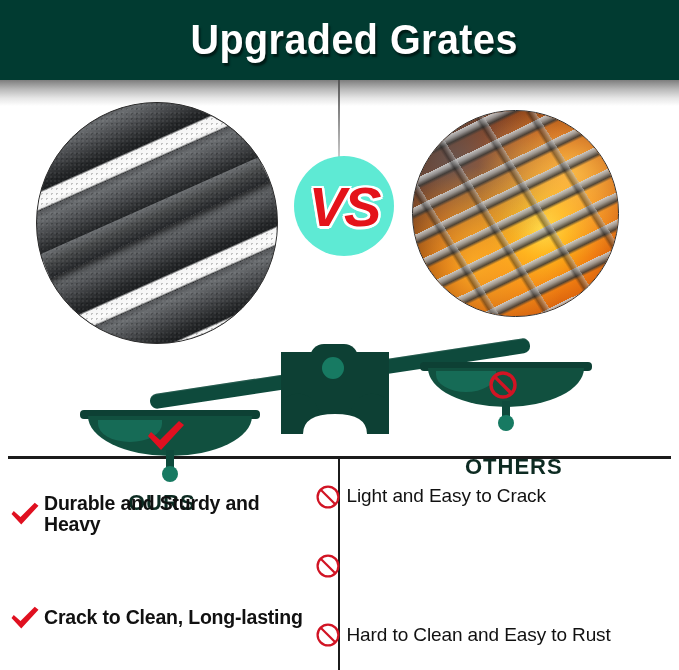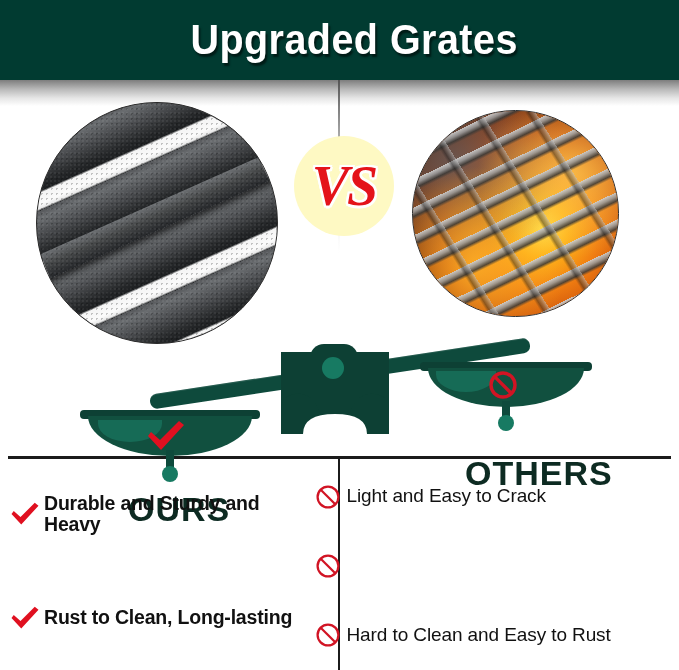--- a/index.html
+++ b/index.html
@@ -107,25 +107,24 @@
     transform:rotate(58deg);
     background:repeating-linear-gradient(
       to bottom,
       rgba(190,190,190,.55) 0px, rgba(110,110,110,.5) 3px,
       rgba(30,30,30,.45) 6px, rgba(0,0,0,0) 9px, rgba(0,0,0,0) 46px
     );
   }
 
   
   .vs-badge{
-    position:absolute;left:294px;top:56px;width:100px;height:100px;
-    border-radius:50%;background:#fef9c3;
+    position:absolute;left:294px;top:76px;width:100px;height:100px;
+    border-radius:50%;background:#5eead4;
     display:flex;align-items:center;justify-content:center;
     z-index:6;
-    font-family:Liberation Serif, serif;
   }
   .vs-text{
     font-size:56px;font-weight:bold;font-style:italic;
     color:#e4131a;
     letter-spacing:-2px;
     text-shadow:
       -2px -2px 0 #fff, 2px -2px 0 #fff, -2px 2px 0 #fff, 2px 2px 0 #fff,
       0 -2.5px 0 #fff, 0 2.5px 0 #fff, -2.5px 0 0 #fff, 2.5px 0 0 #fff;
   }
 
@@ -186,21 +185,21 @@
   .pan-others .pan-bowl{width:156px;height:39px;}
   .pan-others .pan-shine{left:16px;top:9px;width:60px;height:21px;}
   .pan-others .pan-stem{left:82px;top:39px;height:20px;}
   .pan-others .pan-knob{left:78px;top:53px;}
 
   .pan-check{position:absolute;left:66px;top:10px;z-index:7;}
   .pan-ban{position:absolute;left:68px;top:8px;z-index:7;}
 
   .scale-label{
     position:absolute;font-weight:bold;color:#0d2b22;
-    font-size:34px;letter-spacing:1px;
+    font-size:22px;letter-spacing:1px;
   }
   .label-ours{left:128px;top:410px;}
   .label-others{left:465px;top:374px;}
 
   
   .h-divider{
     position:absolute;left:8px;top:456px;width:663px;height:3px;background:#1b1b1b;
   }
   .v-divider-bottom{
     position:absolute;left:338px;top:458px;width:2px;height:212px;background:#1b1b1b;
@@ -307,21 +306,21 @@
           </svg>
       </span>
       <span class="row-text">Durable and Sturdy and Heavy</span>
     </div>
     <div class="row">
       <span class="row-icon">
         <svg width="30" height="26" viewBox="0 0 40 32">
             <path d="M2,16 L5,12 L14,20 L33,1 L38,5 L15,30 Z" fill="#e01020"></path>
           </svg>
       </span>
-      <span class="row-text">Rust to Clean, Long-lasting</span>
+      <span class="row-text">Crack to Clean, Long-lasting</span>
     </div>
   </div>
 
   <div class="col col-right">
     <div class="row">
       <span class="row-icon">
         <svg width="26" height="26" viewBox="0 0 30 30">
           <circle cx="15" cy="15" r="12" fill="none" stroke="#d11424" stroke-width="2.6"></circle>
           <line x1="6.6" y1="6.6" x2="23.4" y2="23.4" stroke="#d11424" stroke-width="2.6"></line>
         </svg>

